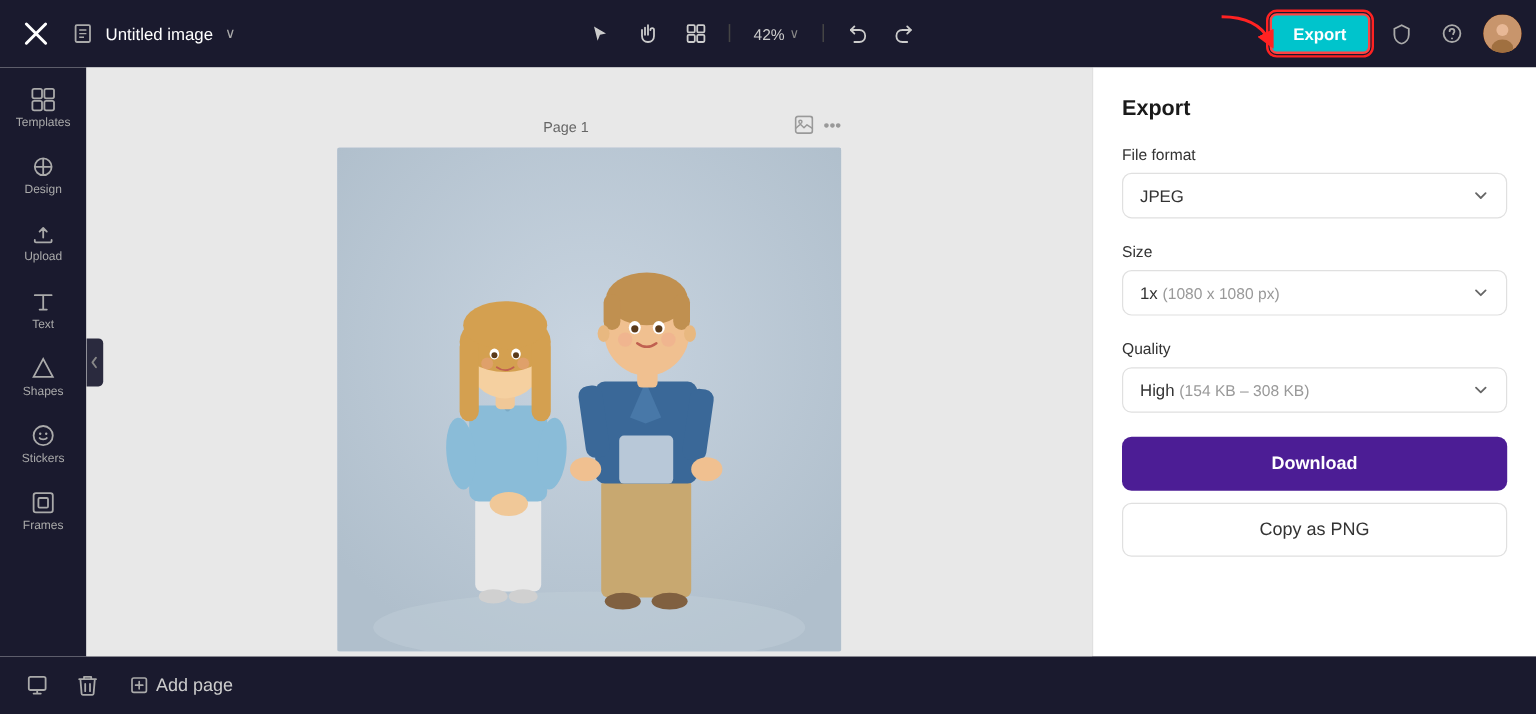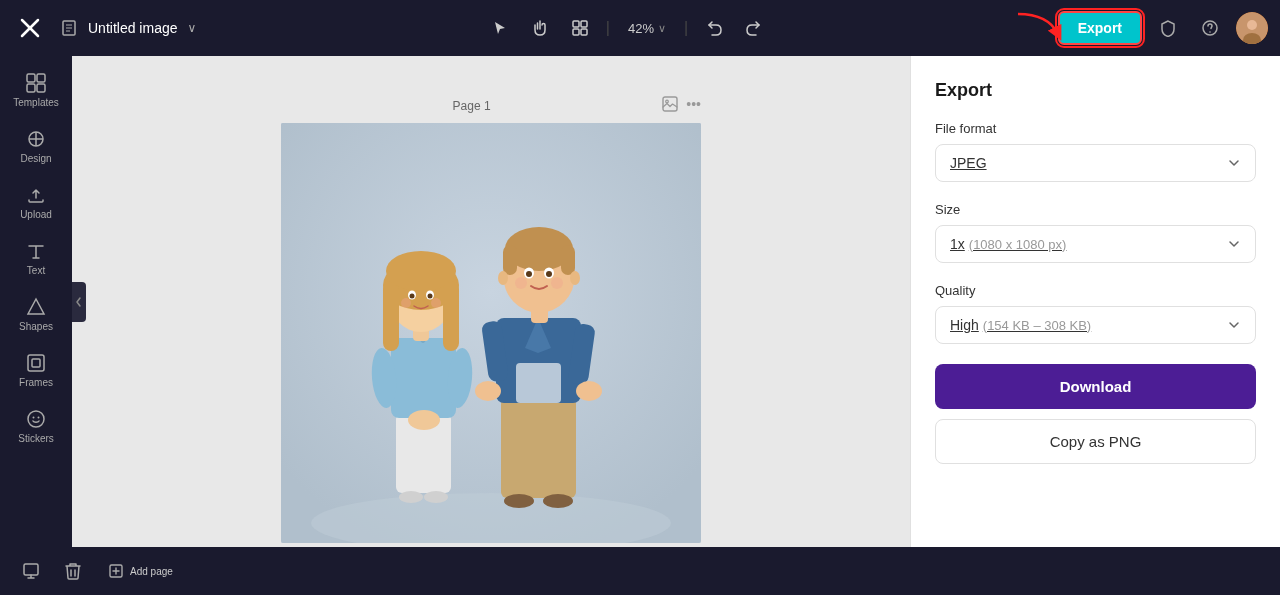--- a/index.html
+++ b/index.html
@@ -149,21 +149,20 @@
     }
     .select-field {
       width: 100%;
       border: 1.5px solid #e0e0e0;
       border-radius: 8px;
       padding: 10px 14px;
       font-size: 14px; color: #333;
       display: flex; align-items: center; justify-content: space-between;
       cursor: pointer; margin-bottom: 20px;
       background: white;
-      text-decoration: underline;
     }
     .download-btn {
       width: 100%;
       background: #4c1d95;
       color: white;
       border: none;
       border-radius: 8px;
       padding: 14px;
       font-size: 15px; font-weight: 600;
       cursor: pointer;
@@ -352,33 +351,33 @@
       <span style="color:#aaa;font-size:10px;">Text</span>
     </div>
     <div class="sidebar-item">
       <svg width="22" height="22" viewBox="0 0 22 22" fill="none">
         <polygon points="11,3 19,18 3,18" stroke="#aaa" stroke-width="1.5" fill="none"></polygon>
       </svg>
       <span style="color:#aaa;font-size:10px;">Shapes</span>
     </div>
     <div class="sidebar-item">
       <svg width="22" height="22" viewBox="0 0 22 22" fill="none">
-        <rect x="3" y="3" width="16" height="16" rx="2" stroke="#aaa" stroke-width="1.5"></rect>
-        <rect x="7" y="7" width="8" height="8" rx="1" stroke="#aaa" stroke-width="1.5"></rect>
-      </svg>
-      <span style="color:#aaa;font-size:10px;">Frames</span>
-    </div>
-    <div class="sidebar-item">
-      <svg width="22" height="22" viewBox="0 0 22 22" fill="none">
         <circle cx="11" cy="11" r="8" stroke="#aaa" stroke-width="1.5"></circle>
         <path d="M8 13c.8 1.5 5.2 1.5 6 0" stroke="#aaa" stroke-width="1.5" stroke-linecap="round"></path>
         <circle cx="8.5" cy="9.5" r="1" fill="#aaa"></circle>
         <circle cx="13.5" cy="9.5" r="1" fill="#aaa"></circle>
       </svg>
       <span style="color:#aaa;font-size:10px;">Stickers</span>
+    </div>
+    <div class="sidebar-item">
+      <svg width="22" height="22" viewBox="0 0 22 22" fill="none">
+        <rect x="3" y="3" width="16" height="16" rx="2" stroke="#aaa" stroke-width="1.5"></rect>
+        <rect x="7" y="7" width="8" height="8" rx="1" stroke="#aaa" stroke-width="1.5"></rect>
+      </svg>
+      <span style="color:#aaa;font-size:10px;">Frames</span>
     </div>
   </div>
 
   <div class="canvas-area">
 
     <div style="position:absolute;left:0;top:50%;transform:translateY(-50%);width:14px;height:40px;background:#2a2a3e;border-radius:0 4px 4px 0;display:flex;align-items:center;justify-content:center;cursor:pointer;z-index:5;">
       <svg width="8" height="12" viewBox="0 0 8 12" fill="none">
         <path d="M5 2L2 6l3 4" stroke="#888" stroke-width="1.5" stroke-linecap="round" stroke-linejoin="round"></path>
       </svg>
     </div>
@@ -540,16 +539,16 @@
   <button class="bottom-icon-btn">
     <svg width="16" height="18" viewBox="0 0 16 18" fill="none">
       <path d="M1 4h14M5 4V2h6v2M6 8v6M10 8v6M2 4l1 12a1 1 0 001 1h8a1 1 0 001-1l1-12" stroke="#aaa" stroke-width="1.5" stroke-linecap="round" stroke-linejoin="round"></path>
     </svg>
   </button>
   <button class="add-page-btn">
     <svg width="16" height="16" viewBox="0 0 16 16" fill="none">
       <rect x="2" y="2" width="12" height="12" rx="1.5" stroke="#aaa" stroke-width="1.4"></rect>
       <path d="M8 5v6M5 8h6" stroke="#aaa" stroke-width="1.4" stroke-linecap="round"></path>
     </svg>
-    <span style="color:#ccc;font-size:10px;">Add page</span>
+    <span style="color:#ccc;font-size:15px;">Add page</span>
   </button>
 
 </div>
 
 </body></html>

